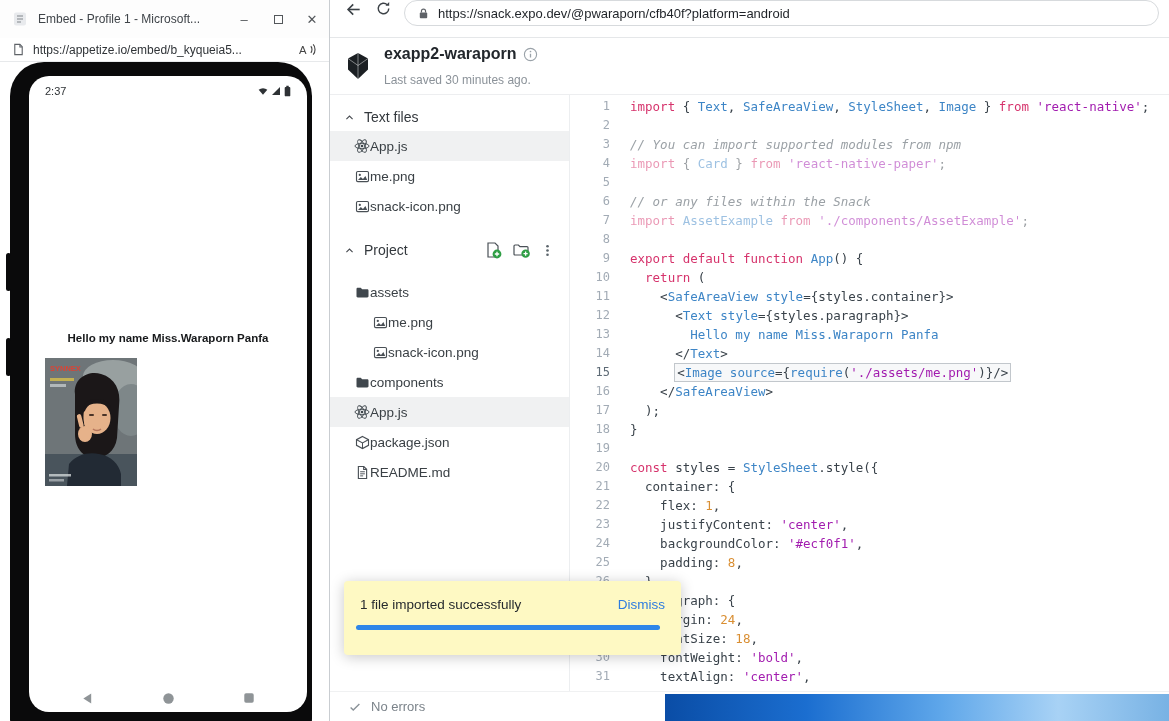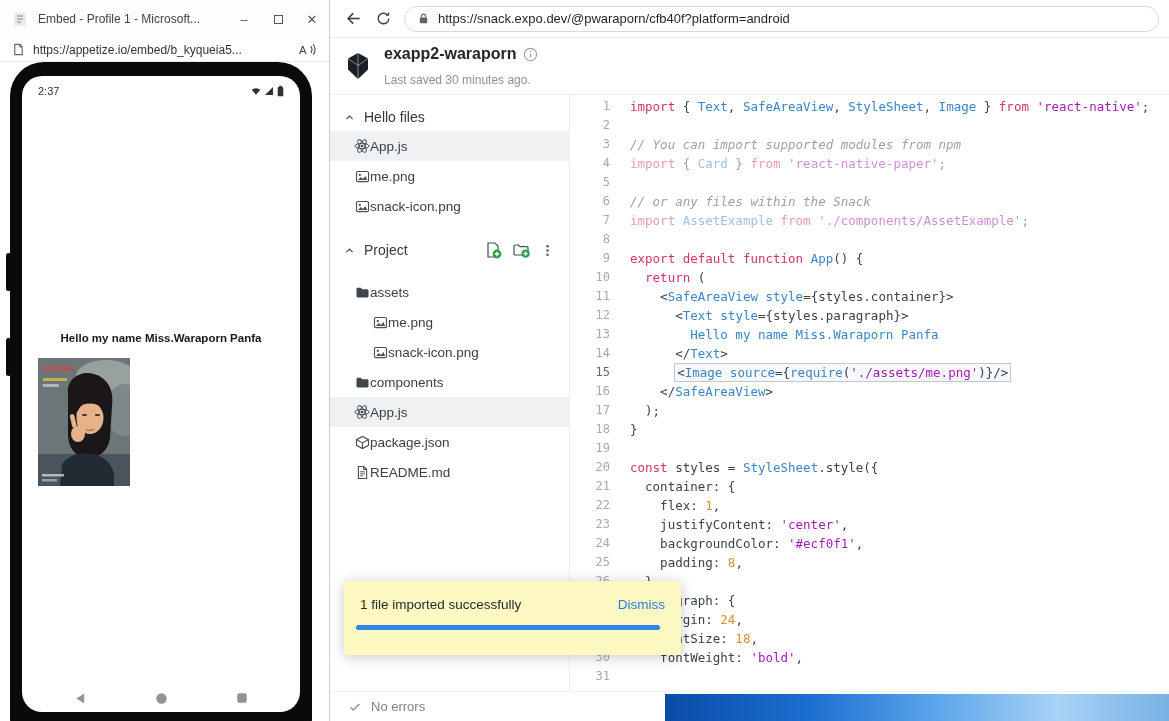--- a/index.html
+++ b/index.html
@@ -13,32 +13,32 @@
   .edge-title { flex:1; font-size:12px; color:#3f4449; white-space:nowrap; overflow:hidden; margin-left:10px; }
   .winbtns { display:flex; }
   .winbtn { width:34px; height:38px; display:flex; align-items:center; justify-content:center; color:#53575b; font-size:13px; cursor:default; }
   .maxbox { width:9px; height:9px; border:1px solid #53575b; }
   .edge-urlbar { height:24px; display:flex; align-items:center; gap:8px; padding:0 12px; border-bottom:1px solid #e7e9eb; font-size:12px; color:#2f3337; }
   .edge-url { flex:1; white-space:nowrap; overflow:hidden; }
 
   .phone-wrap { position:relative; height:659px; }
   .phone { position:absolute; left:10px; top:0; width:302px; height:690px; background:#0a0a0b; border-radius:34px; }
   .vol { position:absolute; left:-4px; width:5px; height:38px; background:#0a0a0b; border-radius:3px; }
-  .screen-inner { position:absolute; left:12px; top:14px; width:278px; height:636px; background:#fff; border-radius:20px; overflow:hidden; }
+  .screen-inner { position:absolute; left:19px; top:14px; width:278px; height:636px; background:#fff; border-radius:20px; overflow:hidden; }
   .p-status { position:relative; z-index:2; display:flex; justify-content:space-between; align-items:center; padding:9px 16px 0 16px; }
   .p-time { font-size:11px; color:#2e3235; }
   .p-ics { display:flex; gap:3px; align-items:center; }
   .p-content { position:absolute; left:0; top:0; right:0; bottom:0; display:flex; flex-direction:column; justify-content:center; padding-top:30px; }
   .p-hello { font-size:11.5px; font-weight:bold; color:#17191b; text-align:center; }
   .p-photo { margin:14px 0 0 16px; width:92px; height:128px; display:block; }
   .p-nav { position:absolute; left:0; right:0; bottom:0; height:28px; display:flex; align-items:center; justify-content:center; gap:68px; z-index:2; }
 
   
   .rwin { position:absolute; left:330px; top:0; width:839px; height:721px; display:flex; flex-direction:column; background:#fff; }
-  .chrome { height:38px; display:flex; align-items:center; gap:12px; padding:0 10px 0 14px; border-bottom:1px solid #e5e7e9; flex-shrink:0; }
+  .chrome { height:38px; display:flex; align-items:flex-start; gap:12px; padding:0 10px 0 14px; border-bottom:1px solid #e5e7e9; flex-shrink:0; }
   .urlpill { flex:1; height:26px; border:1px solid #d7dadd; border-radius:14px; display:flex; align-items:center; gap:8px; padding:0 12px; background:#fff; min-width:0; }
   .url-text { font-size:13px; color:#1f2328; white-space:nowrap; overflow:hidden; }
 
   .snack { flex:1; display:flex; flex-direction:column; position:relative; min-height:0; }
   .s-header { height:57px; display:flex; align-items:center; padding:0 16px; gap:14px; border-bottom:1px solid #edeef0; flex-shrink:0; }
   .s-titleblock { display:flex; flex-direction:column; gap:10px; }
   .s-titlerow { display:flex; align-items:center; gap:7px; }
   .s-title { font-size:16px; font-weight:bold; color:#22272c; }
   .s-sub { font-size:12px; color:#8b9299; }
   .s-body { flex:1; display:flex; min-height:0; }
@@ -238,21 +238,21 @@
       </div>
 
       <div class="s-body">
         <div class="sidebar">
           <div class="sec-head">
             <span style="display:inline-flex;">
               <svg width="11" height="11" viewBox="0 0 16 16">
                   <path d="M3.5 10.5L8 6l4.5 4.5" fill="none" stroke="#45494e" stroke-width="1.6"></path>
                 </svg>
             </span>
-            <span>Hello files</span>
+            <span>Text files</span>
           </div>
           <div>
               <div class="file-row selected" style="padding-left: 24px;">
                 <span class="ficon">
                   <svg viewBox="0 0 16 16" width="16" height="16">
                     <g fill="none" stroke="#3e464c" stroke-width="0.9">
                       <ellipse cx="8" cy="8" rx="7" ry="2.7"></ellipse>
                       <ellipse cx="8" cy="8" rx="7" ry="2.7" transform="rotate(60 8 8)"></ellipse>
                       <ellipse cx="8" cy="8" rx="7" ry="2.7" transform="rotate(120 8 8)"></ellipse>
                     </g>
@@ -413,21 +413,21 @@
               <div class="code-line"><span class="gutter">21</span><span class="code-text"><span class="tk-p">  container: {</span></span></div>
               <div class="code-line"><span class="gutter">22</span><span class="code-text"><span class="tk-p">    flex: </span><span class="tk-n">1</span><span class="tk-p">,</span></span></div>
               <div class="code-line"><span class="gutter">23</span><span class="code-text"><span class="tk-p">    justifyContent: </span><span class="tk-s">'center'</span><span class="tk-p">,</span></span></div>
               <div class="code-line"><span class="gutter">24</span><span class="code-text"><span class="tk-p">    backgroundColor: </span><span class="tk-s">'#ecf0f1'</span><span class="tk-p">,</span></span></div>
               <div class="code-line"><span class="gutter">25</span><span class="code-text"><span class="tk-p">    padding: </span><span class="tk-n">8</span><span class="tk-p">,</span></span></div>
               <div class="code-line"><span class="gutter">26</span><span class="code-text"><span class="tk-p">  },</span></span></div>
               <div class="code-line"><span class="gutter">27</span><span class="code-text"><span class="tk-p">  paragraph: {</span></span></div>
               <div class="code-line"><span class="gutter">28</span><span class="code-text"><span class="tk-p">    margin: </span><span class="tk-n">24</span><span class="tk-p">,</span></span></div>
               <div class="code-line"><span class="gutter">29</span><span class="code-text"><span class="tk-p">    fontSize: </span><span class="tk-n">18</span><span class="tk-p">,</span></span></div>
               <div class="code-line"><span class="gutter">30</span><span class="code-text"><span class="tk-p">    fontWeight: </span><span class="tk-s">'bold'</span><span class="tk-p">,</span></span></div>
-              <div class="code-line"><span class="gutter">31</span></div>
+              <div class="code-line"><span class="gutter">31</span><span class="code-text"><span class="tk-p">    textAlign: </span><span class="tk-s">'center'</span><span class="tk-p">,</span></span></div>
             </div>
         </div>
       </div>
 
       <div class="s-status">
         <span style="display:inline-flex;">
           <svg viewBox="0 0 16 16" width="14" height="14">
               <path d="M3 8.5l3 3 7-7" stroke="#8a9298" stroke-width="1.6" fill="none"></path>
             </svg>
         </span>

